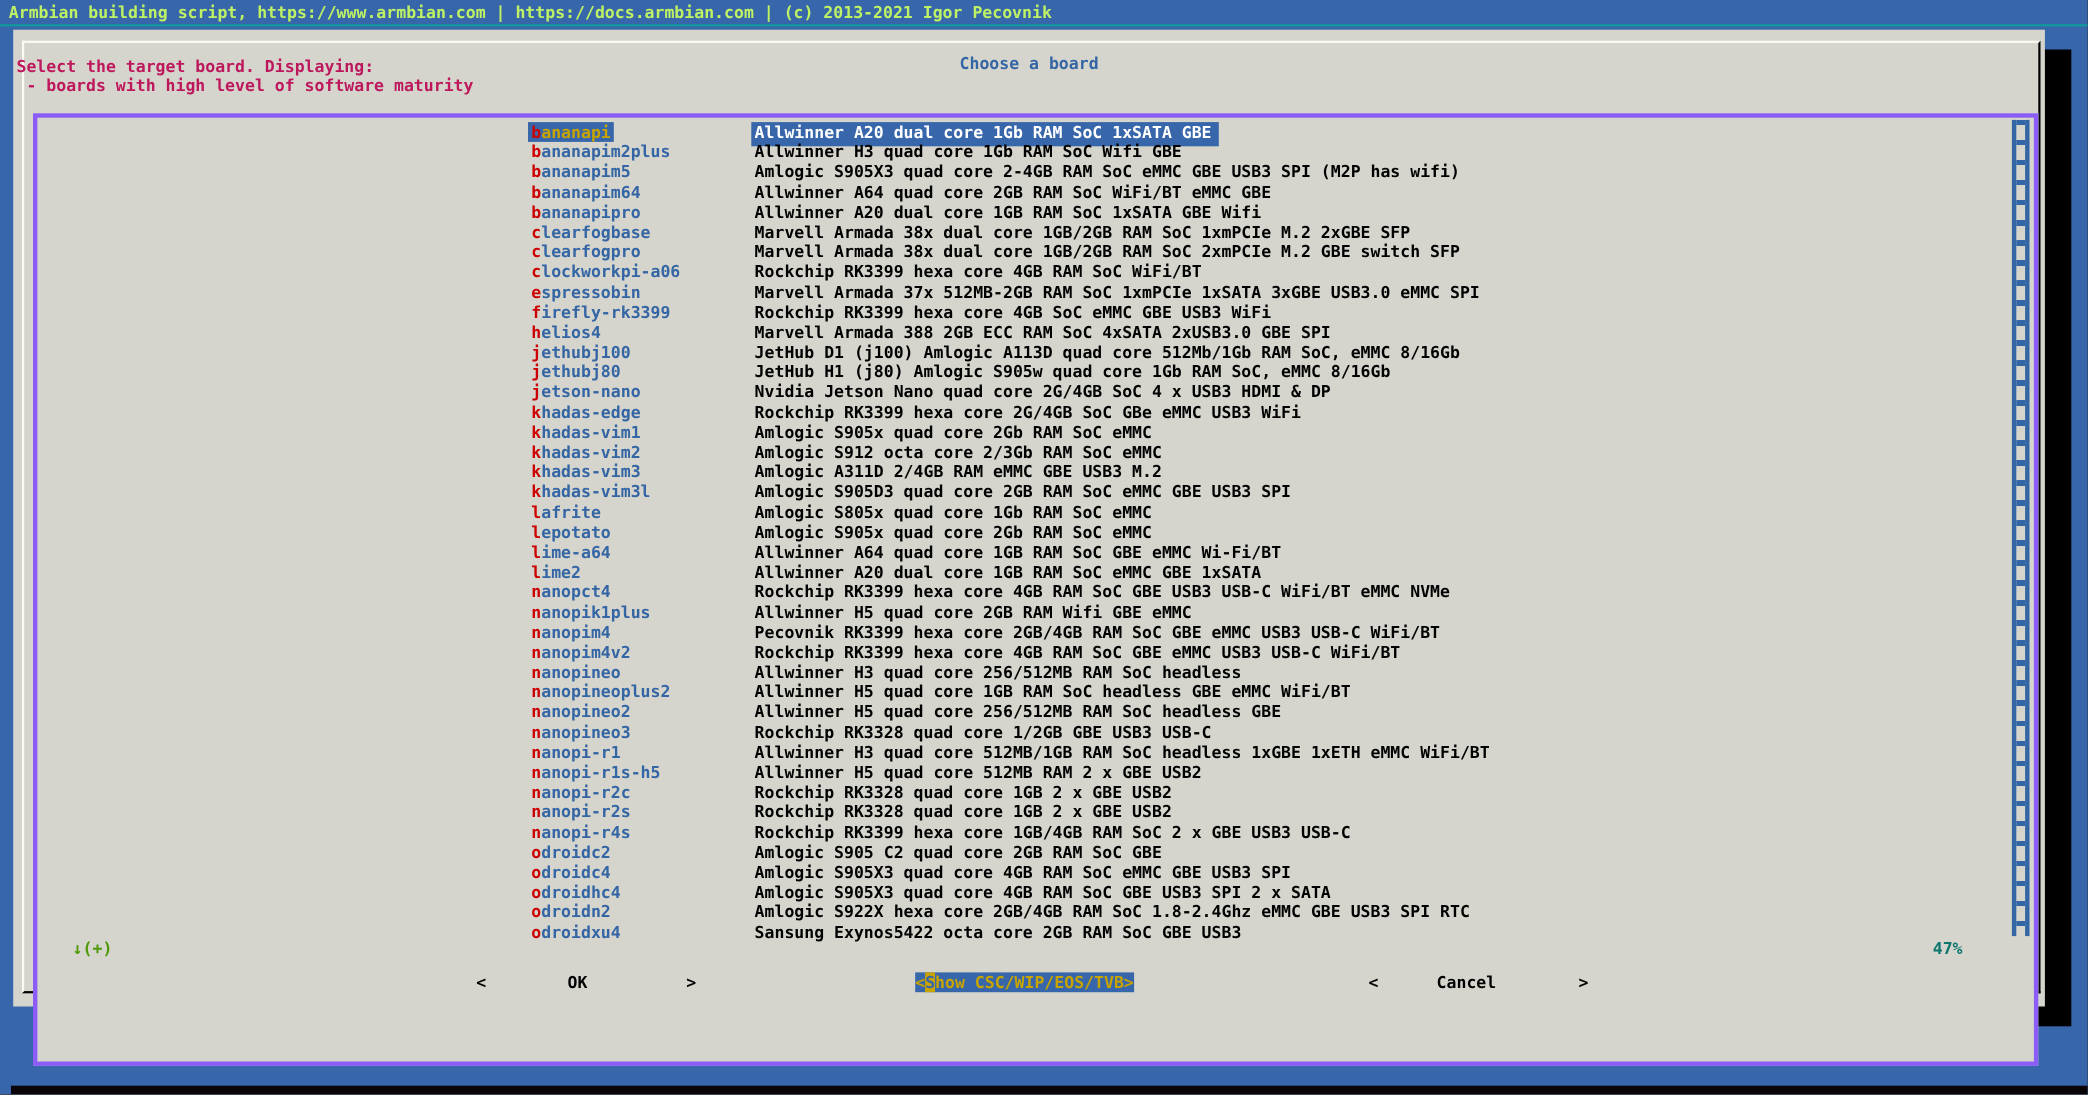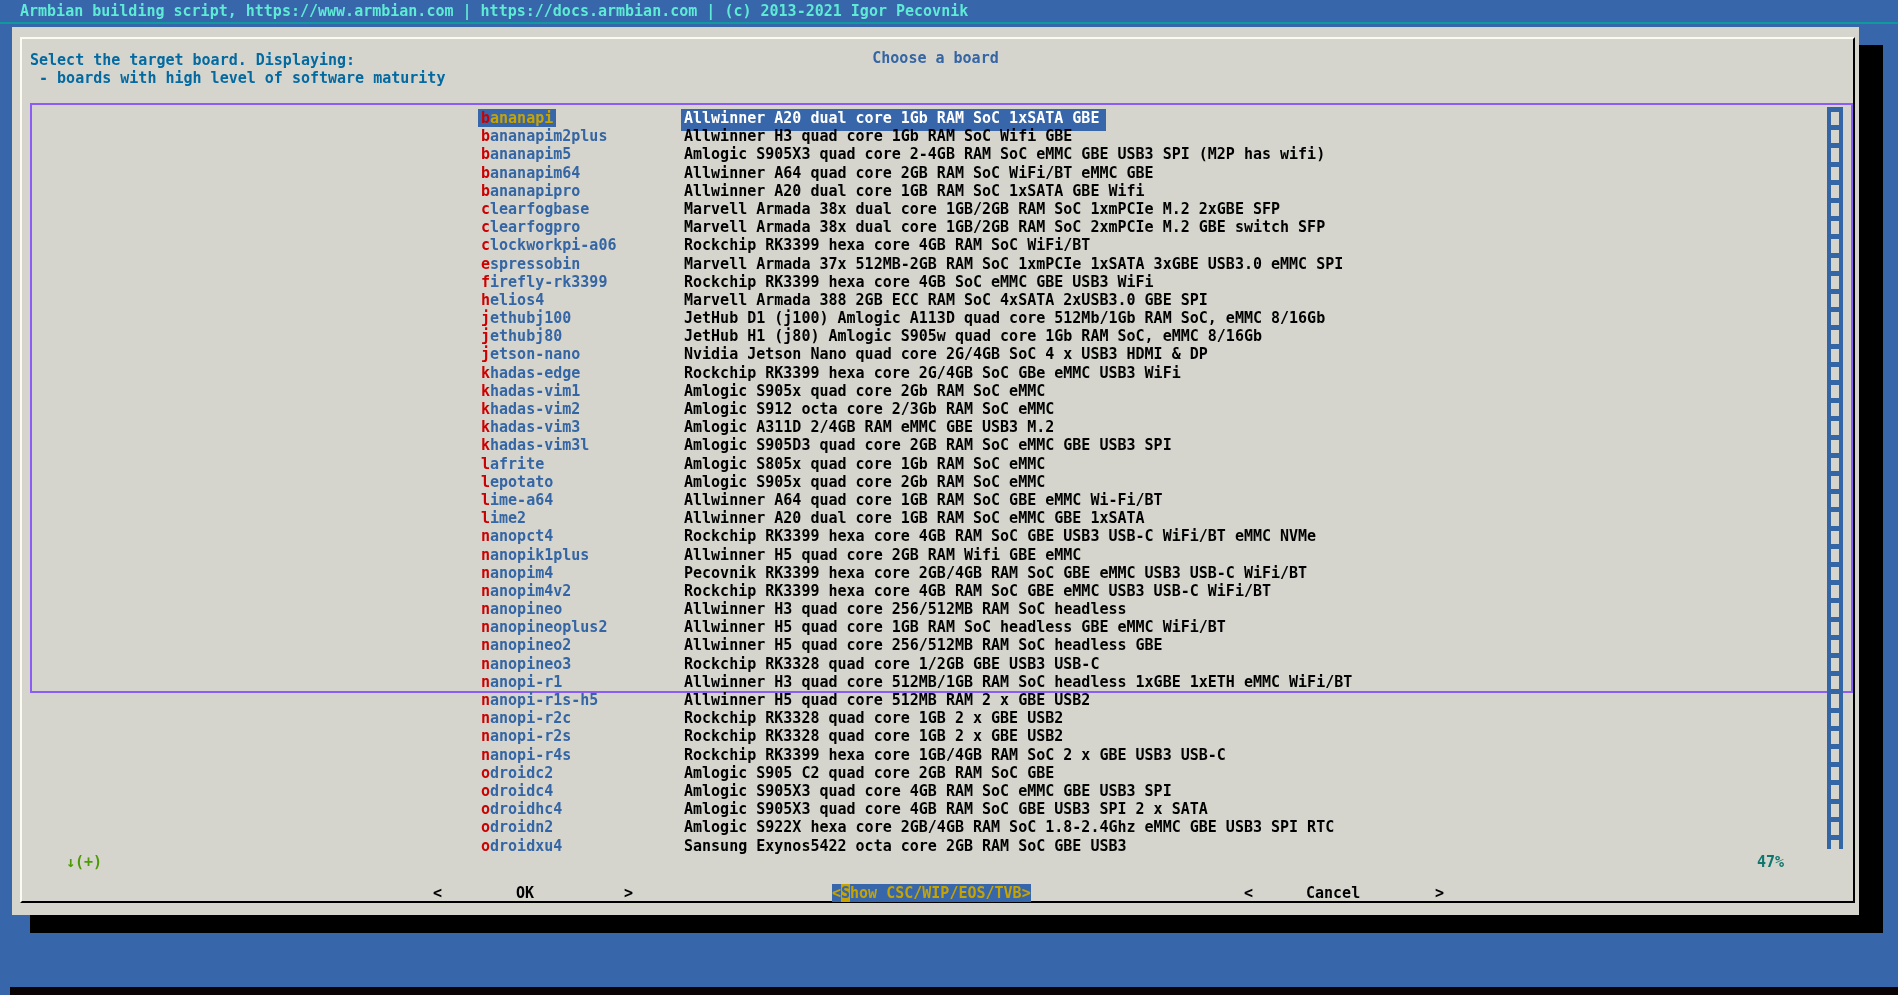--- a/index.html
+++ b/index.html
@@ -2,35 +2,35 @@
 <html><head>
 <meta charset="utf-8">
 <style>
   html,body{margin:0;padding:0;background:#222;}
   .stage{
     position:relative;width:1898px;height:995px;overflow:hidden;
     background:#3766aa;
     font-family:"DejaVu Sans Mono","Liberation Mono",monospace;
     font-weight:700;font-size:15px;color:#000;
   }
-  .backtitle{position:absolute;left:8px;top:2px;color:#5eead4;white-space:pre;margin-left:12px;}
+  .backtitle{position:absolute;left:8px;top:2px;color:#bef264;white-space:pre;}
   .backtitle-rule{position:absolute;left:0;top:22px;width:1898px;height:2px;background:#0f9b9d;}
   .shadow{position:absolute;left:30px;top:45px;width:1853px;height:888px;background:#000;}
   .dialog{position:absolute;left:12px;top:27px;width:1847px;height:888px;background:#d5d5cd;}
   .newt-border{
     position:absolute;left:8px;top:10px;width:1835px;height:866px;box-sizing:border-box;
     border-top:2px solid #fbfbf2;border-left:2px solid #fbfbf2;
     border-right:2px solid #000;border-bottom:2px solid #000;
   }
   .title{position:absolute;top:22px;left:50%;transform:translateX(-50%);
     background:#d5d5cd;color:#3465a4;padding:0 10px;height:18px;line-height:18px;white-space:pre;}
-  .instr{position:absolute;left:18px;height:18px;line-height:18px;white-space:pre;color:#0369a1;}
+  .instr{position:absolute;left:3px;height:18px;line-height:18px;white-space:pre;color:#be185d;}
   .i1{top:24px;} .i2{top:42px;}
-  .listbox{position:absolute;left:18px;top:76px;width:1823px;height:590px;box-sizing:border-box;
-    border:2px solid #8b5cf6;background:#d5d5cd;}
+  .listbox{position:absolute;left:18px;top:76px;width:1823px;height:866px;box-sizing:border-box;
+    border:4px solid #8b5cf6;background:#d5d5cd;}
   .rows{position:absolute;left:0;top:4px;right:4px;}
   .row{position:relative;height:18.2px;line-height:18.3px;}
   .tag{position:absolute;left:446px;padding:0 3px;white-space:pre;}
   .tf{color:#cc0000;}
   .tr{color:#3465a4;}
   .desc{position:absolute;left:649px;padding:0 7px 4px 3px;color:#000;white-space:pre;}
   .row.selected .tag{background:#3766aa;}
   .row.selected .tr{color:#c8a400;}
   .row.selected .desc{background:#3766aa;color:#ffffff;}
   .scrollbar{position:absolute;left:1795px;top:2px;width:16px;height:742px;box-sizing:border-box;

